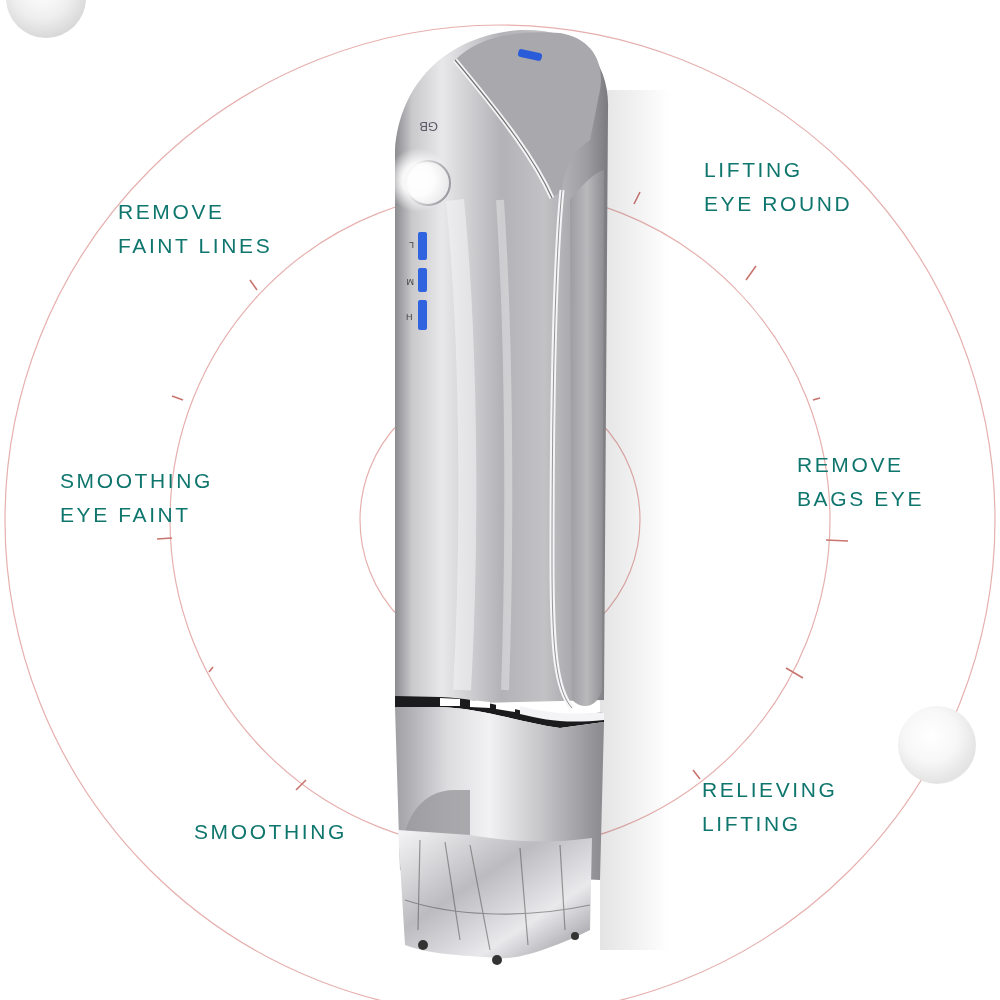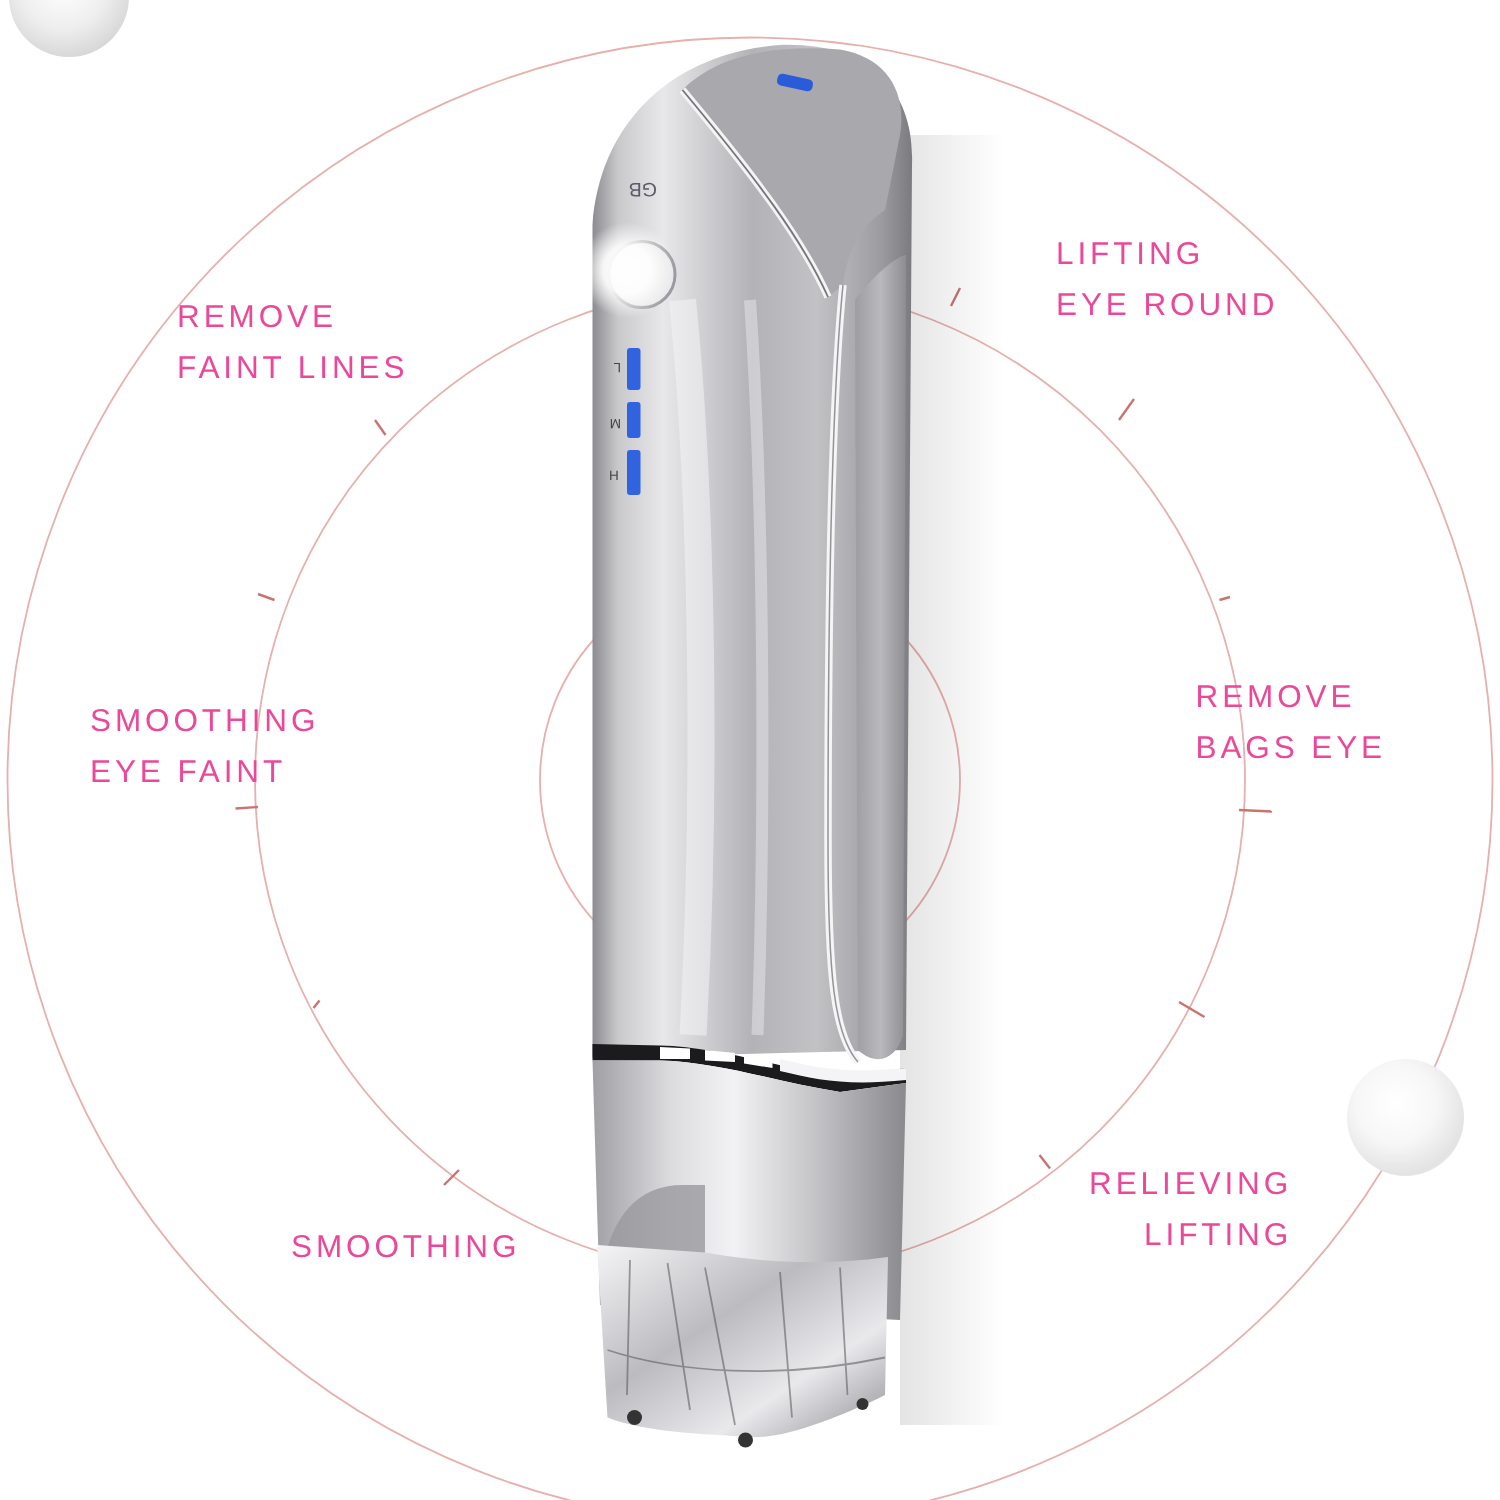--- a/index.html
+++ b/index.html
@@ -1,18 +1,18 @@
 <!DOCTYPE html>
 <html><head>
 <meta charset="utf-8">
 <style>
   html,body{margin:0;padding:0;background:#ffffff;}
   body{width:1000px;height:1000px;position:relative;overflow:hidden;font-family:"Liberation Sans","DejaVu Sans",sans-serif;}
   .rings{position:absolute;left:0;top:0;width:1000px;height:1000px;}
-  .label{position:absolute;color:#ec4899;font-size:21px;letter-spacing:2.6px;line-height:34px;font-weight:400;}
+  .label{position:absolute;color:#0f766e;font-size:21px;letter-spacing:2.6px;line-height:34px;font-weight:400;}
   .label span{display:block;white-space:nowrap;}
   .pearl{position:absolute;border-radius:50%;}
   .device{position:absolute;left:0;top:0;width:1000px;height:1000px;}
 </style>
 </head>
 <body>
 
 <svg class="rings" viewBox="0 0 1000 1000">
   <g fill="none" stroke="#e6b0ae" stroke-width="1.2">
     <circle cx="500" cy="520" r="495"></circle>
@@ -143,16 +143,16 @@
   <span>SMOOTHING</span>
   <span>EYE FAINT</span>
 </div>
 <div class="label" style="left:797px;top:448px;">
   <span>REMOVE</span>
   <span>BAGS EYE</span>
 </div>
 <div class="label" style="left:194px;top:815px;">
   <span>SMOOTHING</span>
 </div>
-<div class="label" style="left:726px;top:773px;text-align:right;">
+<div class="label" style="left:702px;top:773px;">
   <span>RELIEVING</span>
   <span>LIFTING</span>
 </div>
 
 </body></html>

